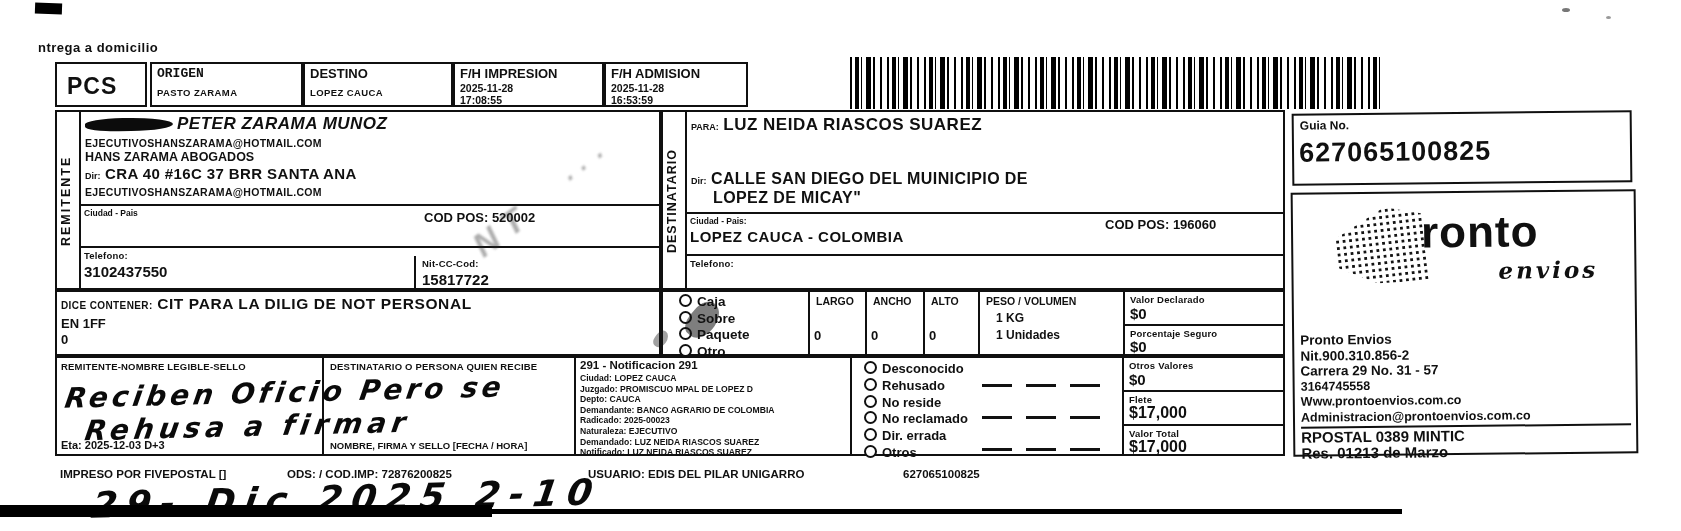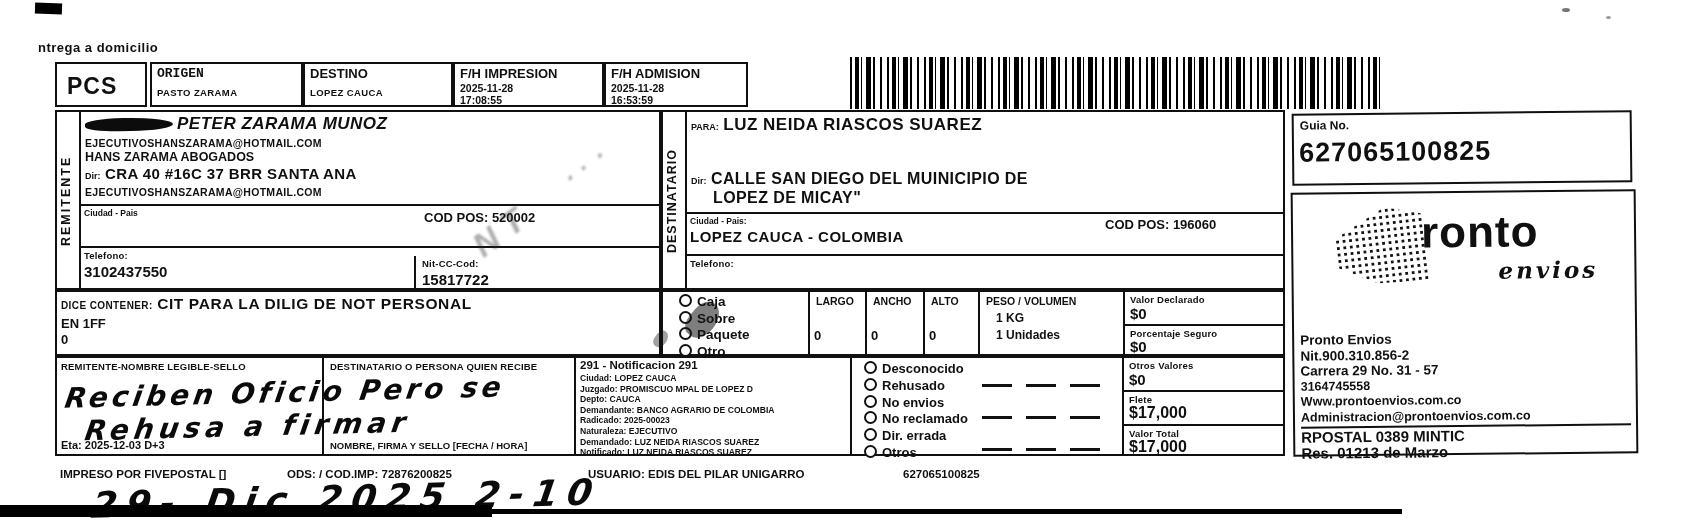--- a/index.html
+++ b/index.html
@@ -223,21 +223,21 @@
         <div class="notif-row"><span>Naturaleza:</span> <span>EJECUTIVO</span></div>
         <div class="notif-row"><span>Demandado:</span> <span>LUZ NEIDA RIASCOS SUAREZ</span></div>
         <div class="notif-row"><span>Notificado:</span> <span>LUZ NEIDA RIASCOS SUAREZ</span></div>
       </div>
     </div>
 
     <div class="abs" style="left:793px;top:0;width:272px;height:100%;border-left:2.4px solid #101010;">
       <div class="abs" style="left:12px;top:2px;">
         <div style="line-height:15.8px;"><span class="circ"></span><span class="b" style="font-size:13px;">Desconocido</span></div>
         <div style="line-height:15.8px;"><span class="circ"></span><span class="b" style="font-size:13px;">Rehusado</span></div>
-        <div style="line-height:15.8px;"><span class="circ"></span><span class="b" style="font-size:13px;">No envios</span></div>
+        <div style="line-height:15.8px;"><span class="circ"></span><span class="b" style="font-size:13px;">No reside</span></div>
         <div style="line-height:15.8px;"><span class="circ"></span><span class="b" style="font-size:13px;">No reclamado</span></div>
         <div style="line-height:15.8px;"><span class="circ"></span><span class="b" style="font-size:13px;">Dir. errada</span></div>
         <div style="line-height:15.8px;"><span class="circ"></span><span class="b" style="font-size:13px;">Otros</span></div>
       </div>
       <div class="dashes" style="left:130px;top:26px;width:130px;"></div>
       <div class="dashes" style="left:130px;top:58px;width:130px;"></div>
       <div class="dashes" style="left:130px;top:90px;width:130px;"></div>
     </div>
 
     <div class="abs" style="left:1065px;top:0;right:0;height:100%;border-left:2.4px solid #101010;">

